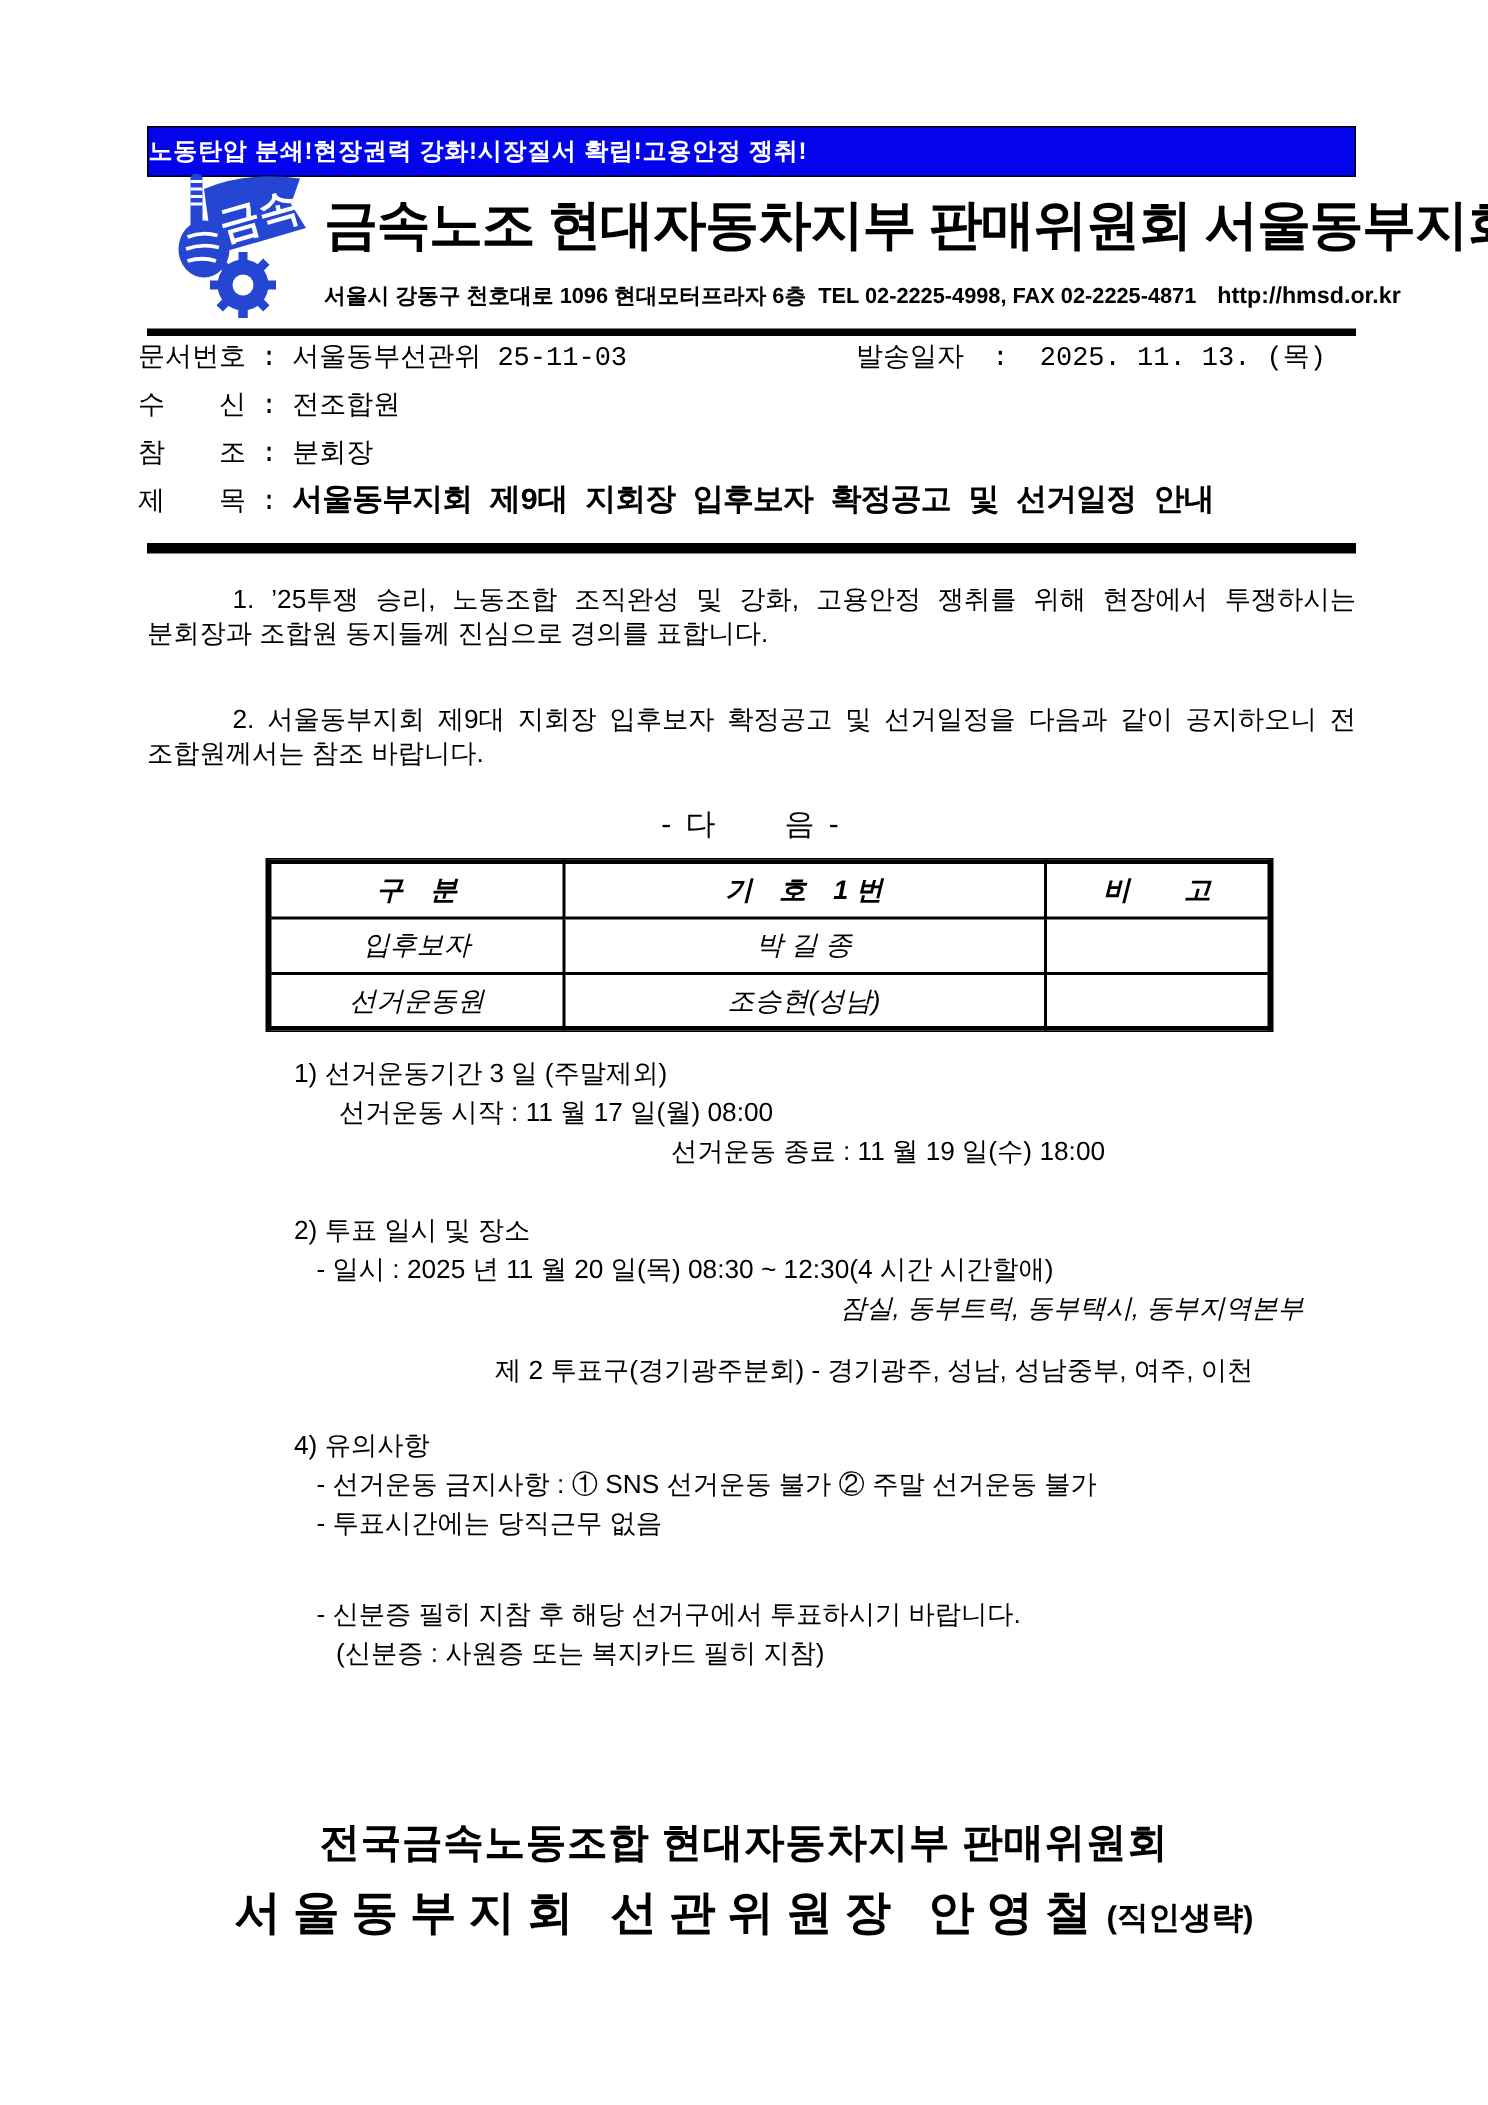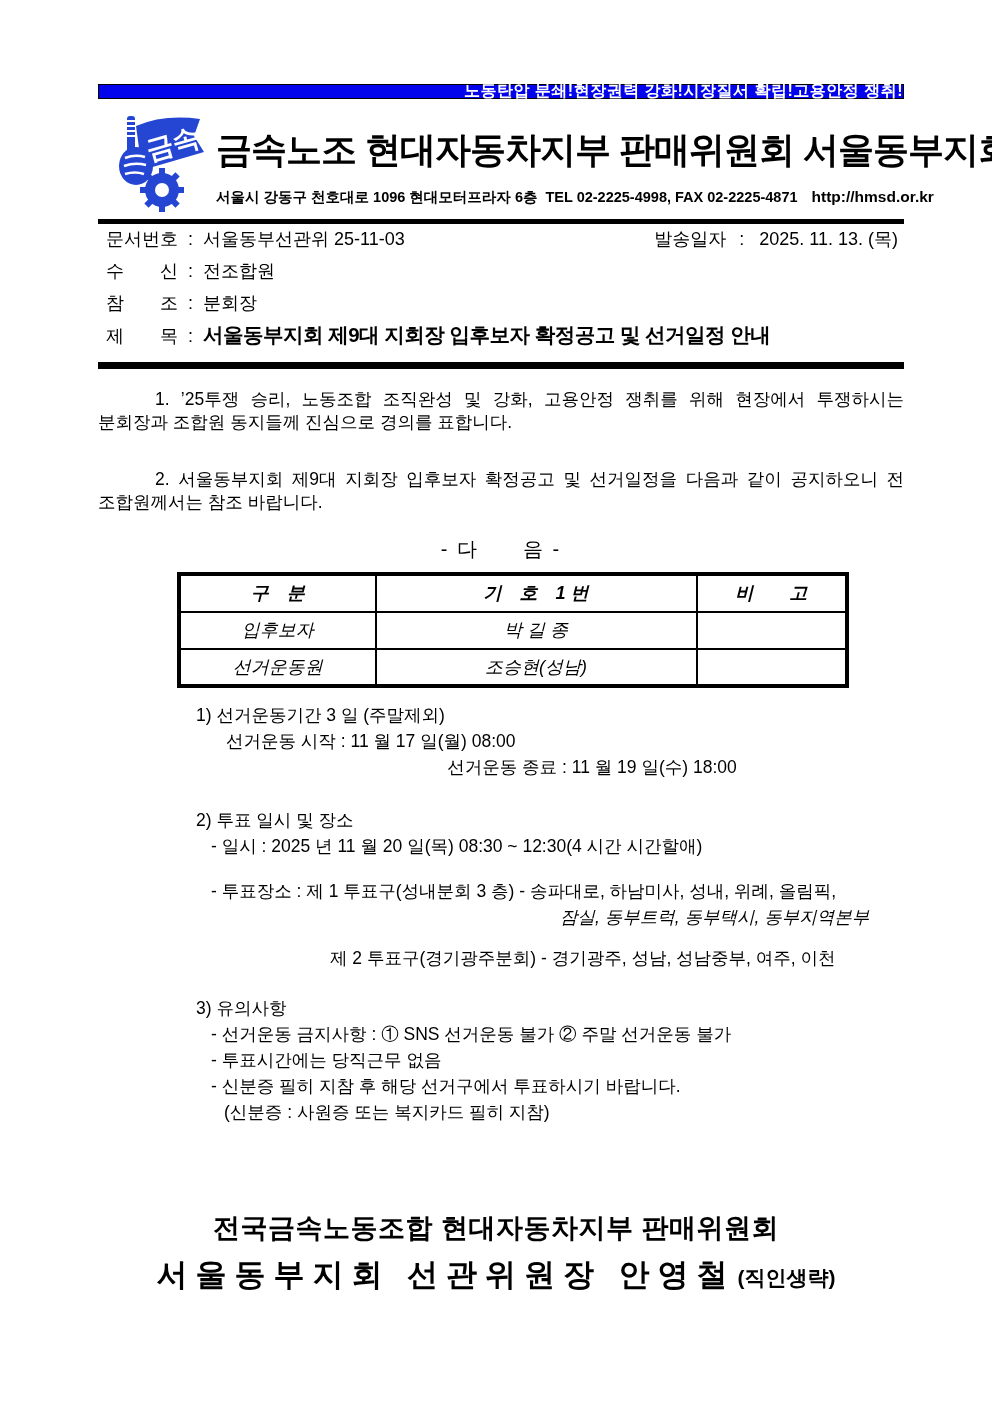--- a/index.html
+++ b/index.html
@@ -9,24 +9,24 @@
     width: 992px; height: 1403px;
     margin: 0 auto;
     background: #ffffff;
     font-family: "Liberation Sans", sans-serif;
     color: #000;
     overflow: hidden;
   }
   
   .banner {
     position: absolute; left: 98px; top: 84px;
-    width: 806px; height: 15px;
+    width: 806px; height: 34px;
     background: #0404ec;
     border: 1px solid #000;
-    display: flex; align-items: center; justify-content: flex-end;
+    display: flex; align-items: center; justify-content: flex-start;
   }
   .banner .slogan {
     color: #fff; font-weight: 800; font-size: 16px; letter-spacing: 0.5px;
     white-space: nowrap;
   }
   
   .brand { position: absolute; left: 98px; top: 110px; width: 806px; height: 106px; }
   .logo { position: absolute; left: 2px; top: 2px; width: 112px; height: 102px; }
   .brand-right { position: absolute; left: 118px; top: 0; width: 688px; }
   .org-title {
@@ -40,21 +40,21 @@
     text-align: center;
     font-size: 14.5px; font-weight: 600;
     white-space: nowrap;
   }
   .address-line .telfax { font-weight: 700; margin-left: 4px; }
   .address-line .website { font-weight: 800; font-size: 15.5px; margin-left: 10px; }
   .divider { position: absolute; left: 98px; width: 806px; background: #000; }
   .divider-1 { top: 219px; height: 5px; }
   .divider-2 { top: 362px; height: 7px; }
   
-  .meta { position: absolute; left: 106px; top: 228px; width: 792px; font-size: 18px; }
+  .meta { position: absolute; left: 92px; top: 228px; width: 792px; font-size: 18px; font-family: Liberation Mono, monospace; }
   .meta-row { display: flex; align-items: baseline; height: 32px; line-height: 22px; }
   .meta-left { display: flex; align-items: baseline; white-space: nowrap; }
   .meta-label { display: inline-block; min-width: 74px; }
   .meta-colon { margin: 0 10px 0 8px; }
   .meta-right { margin-left: auto; white-space: nowrap; }
   .subject-row { height: 36px; }
   .subject-value { font-size: 20.5px; font-weight: 800; letter-spacing: -0.5px; white-space: nowrap; }
   
   .paras { position: absolute; left: 98px; top: 388px; width: 806px; font-size: 17.5px; }
   .paras p { line-height: 23px; text-indent: 57px; text-align: justify; word-break: keep-all; }
@@ -209,27 +209,26 @@
     </tr>
   </tbody>
     </table>
 
   <div class="notice">
     <div class="line" style="margin-left:98px;">1) 선거운동기간 3 일 (주말제외)</div>
     <div class="line" style="margin-left:128px;">선거운동 시작 : 11 월 17 일(월) 08:00</div>
     <div class="line" style="margin-left:128px;text-align:center;">선거운동 종료 : 11 월 19 일(수) 18:00</div>
     <div class="line" style="margin-left:98px;margin-top:27px;">2) 투표 일시 및 장소</div>
     <div class="line" style="margin-left:113px;">- 일시 : 2025 년 11 월 20 일(목) 08:30 ~ 12:30(4 시간 시간할애)</div>
-    <div class="line" style="margin-left:113px;margin-top:19px;">- 투표장소 : 제 1 투표구(성내분회 3 층) - 송파대로, 하남미사, 성내, 위례, 올림픽,</div>
     <div class="line" style="margin-left:462px;font-style:italic;">잠실, 동부트럭, 동부택시, 동부지역본부</div>
     <div class="line" style="margin-left:232px;margin-top:15px;">제 2 투표구(경기광주분회) - 경기광주, 성남, 성남중부, 여주, 이천</div>
-    <div class="line" style="margin-left:98px;margin-top:24px;">3) 유의사항</div>
+    <div class="line" style="margin-left:98px;margin-top:24px;">4) 유의사항</div>
     <div class="line" style="margin-left:113px;">- 선거운동 금지사항 : ① SNS 선거운동 불가 ② 주말 선거운동 불가</div>
     <div class="line" style="margin-left:113px;">- 투표시간에는 당직근무 없음</div>
-    <div class="line" style="margin-left:113px;">- 신분증 필히 지참 후 해당 선거구에서 투표하시기 바랍니다.</div>
+    <div class="line" style="margin-left:113px;margin-top:35px;">- 신분증 필히 지참 후 해당 선거구에서 투표하시기 바랍니다.</div>
     <div class="line" style="margin-left:126px;">(신분증 : 사원증 또는 복지카드 필히 지참)</div>
   </div>
 
   <div class="footer">
     <div class="f-line1">전국금속노동조합 현대자동차지부 판매위원회</div>
     <div class="f-line2">
       <span>서울동부지회  선관위원장  안영철</span><span class="f-suffix">(직인생략)</span>
     </div>
   </div>
 

